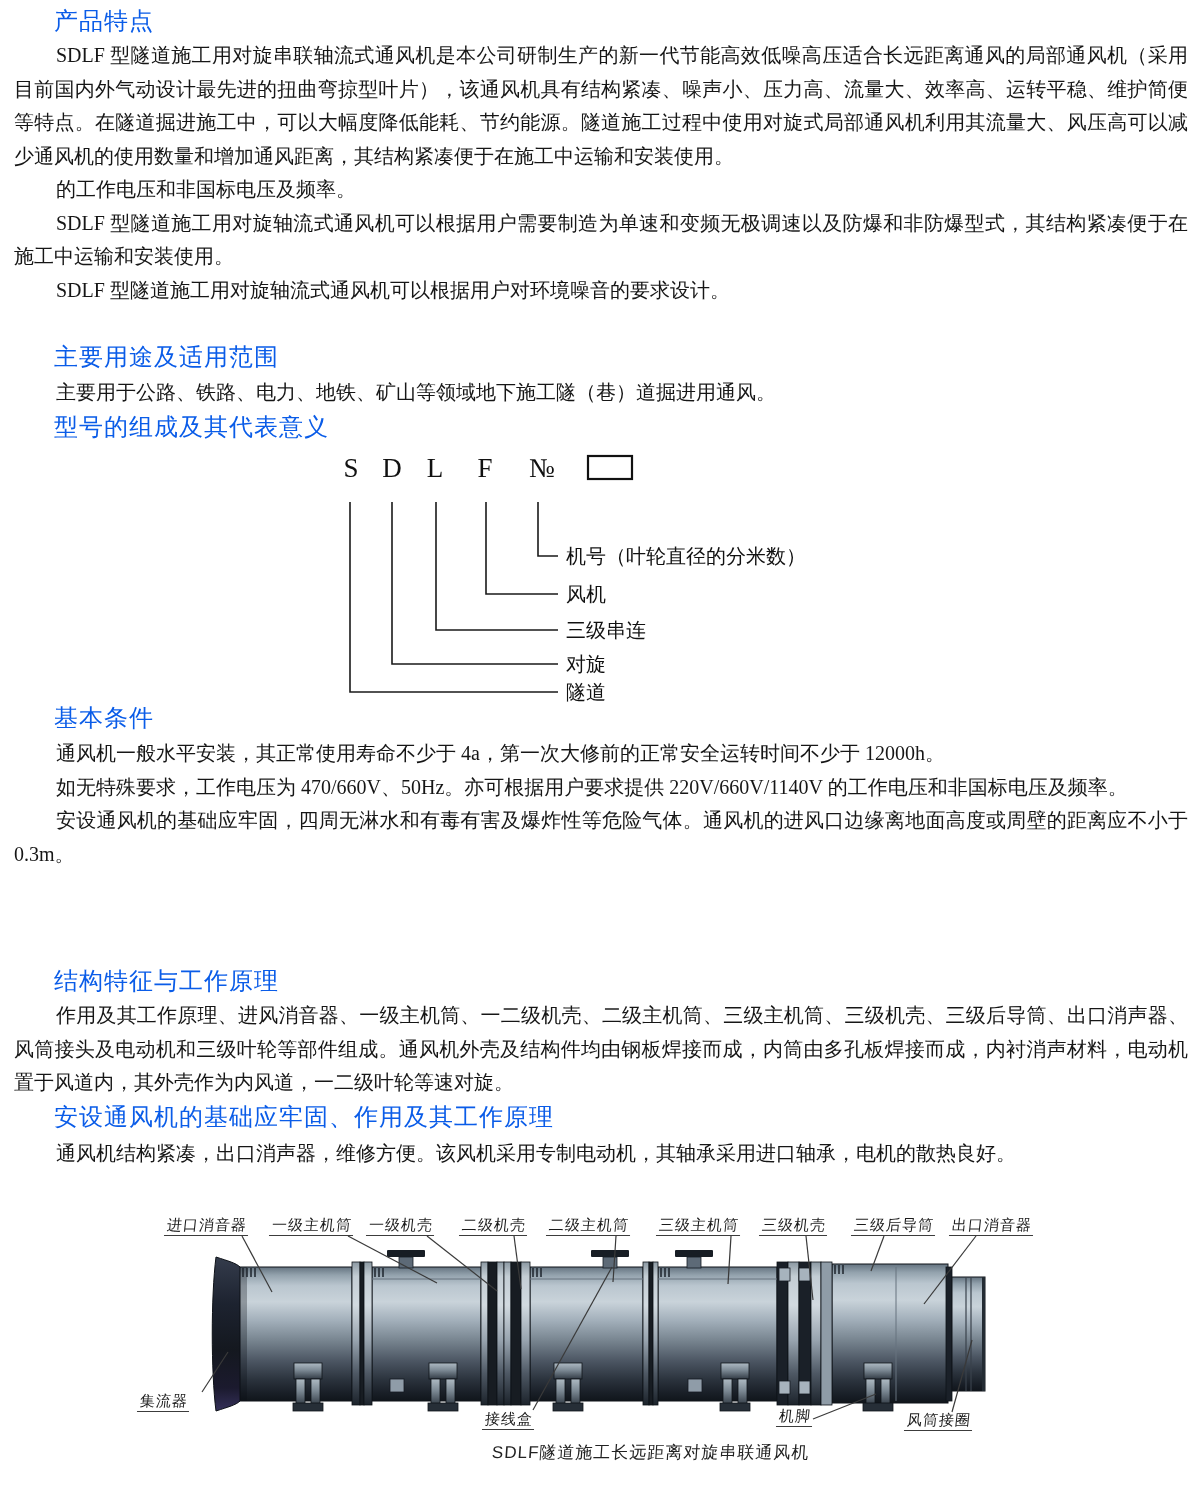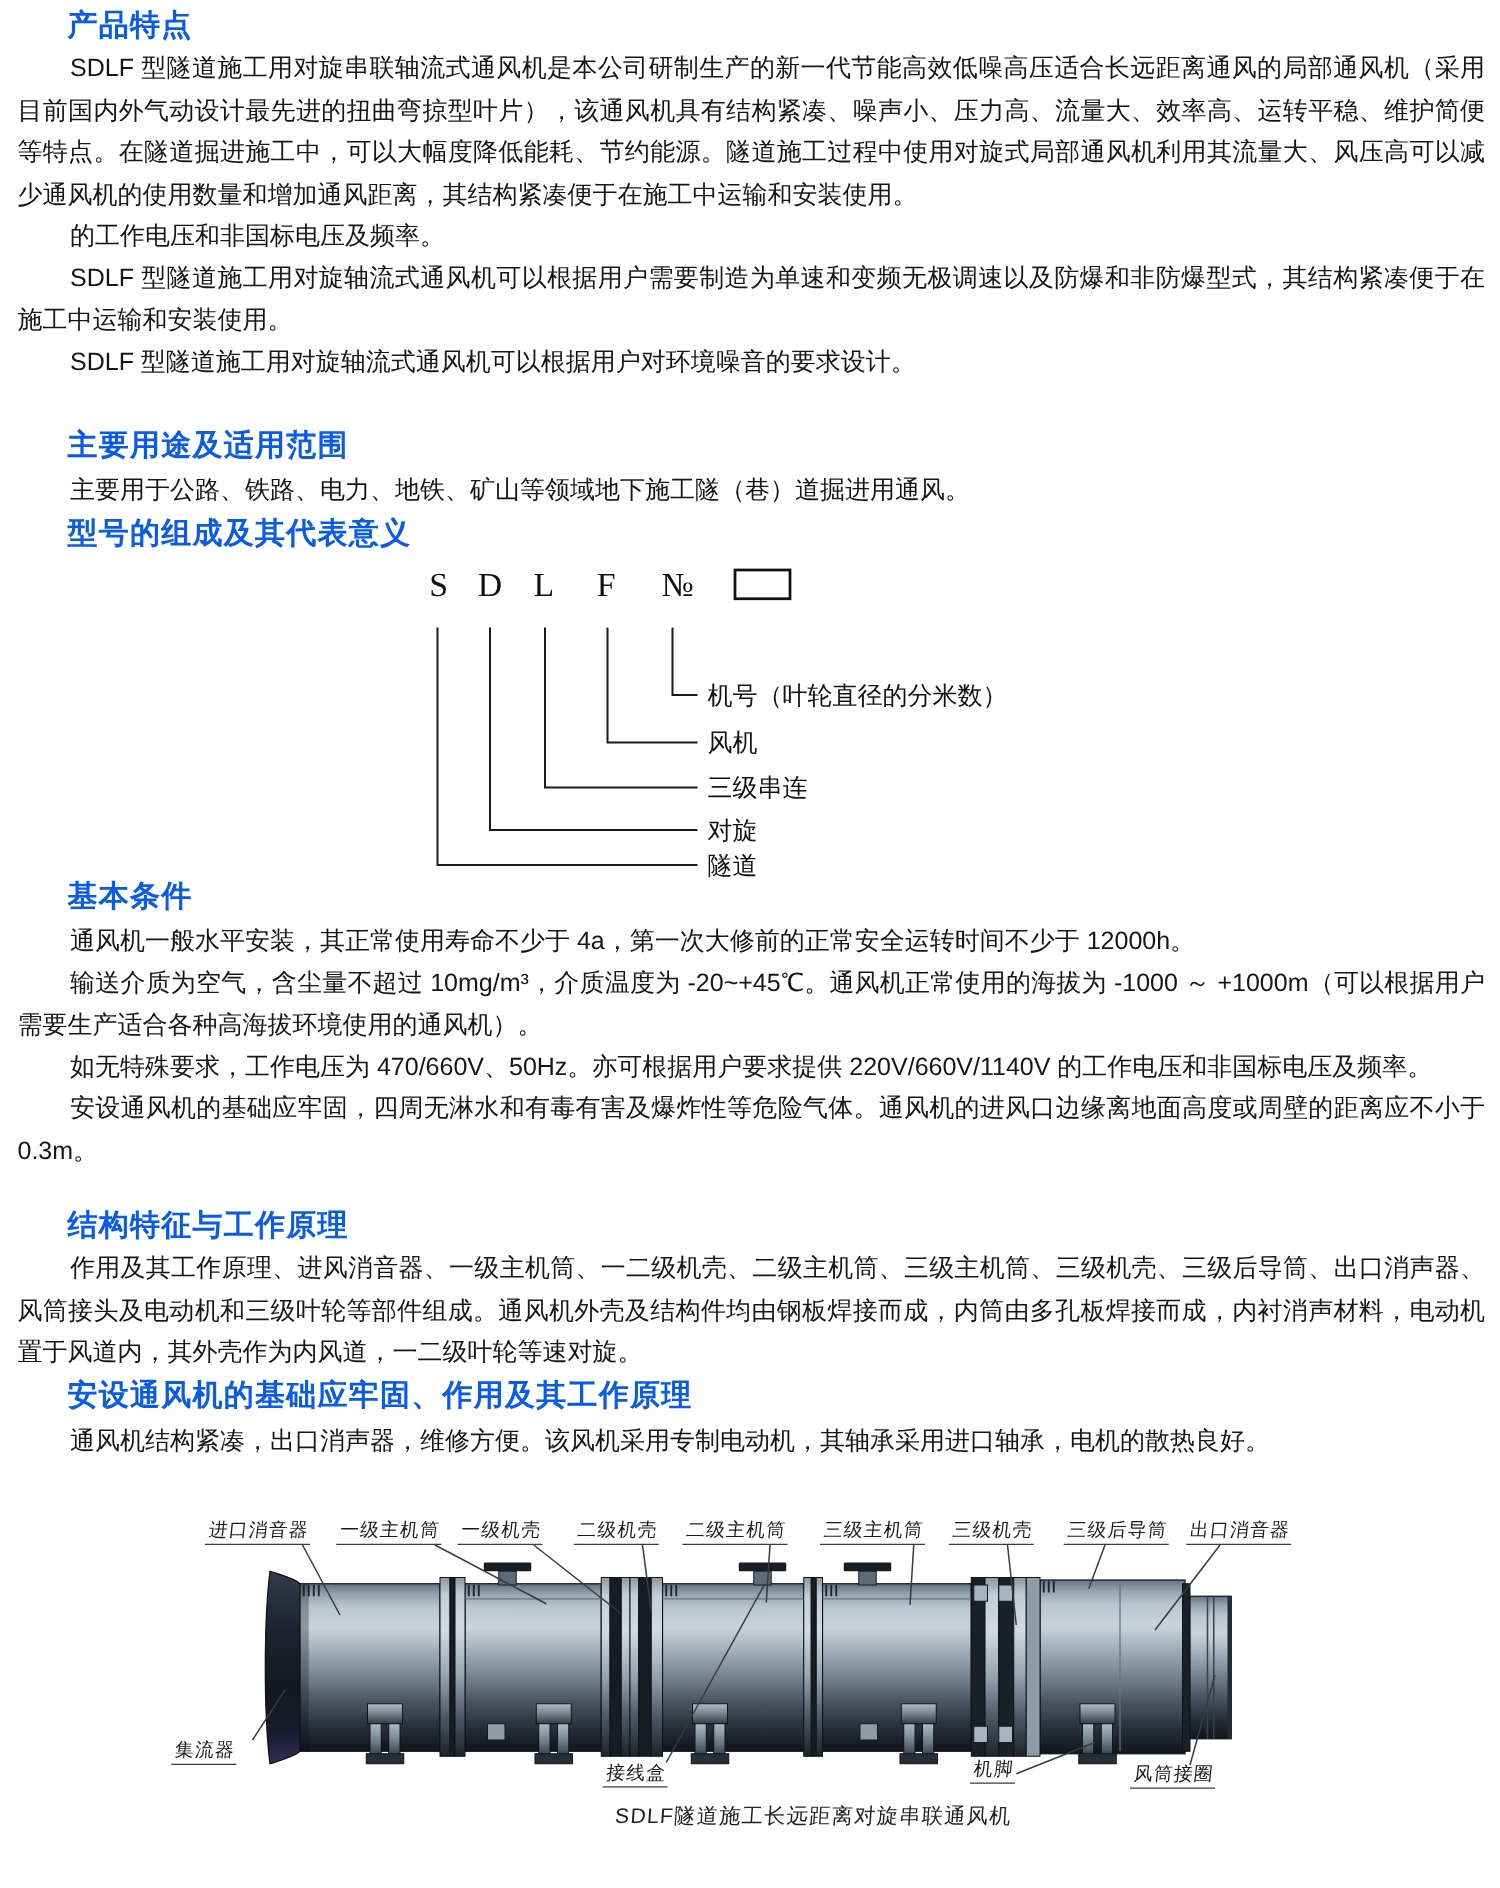--- a/index.html
+++ b/index.html
@@ -2,26 +2,26 @@
 <html><head>
 <meta charset="utf-8">
 <style>
   html,body{margin:0;padding:0;}
   body{
     width:1200px;height:1510px;position:relative;background:#ffffff;
     font-family:"Liberation Sans",sans-serif;overflow:hidden;
   }
   .sec-heading{
     position:absolute;left:14px;margin:0;text-indent:40px;
-    font-size:24px;font-weight:bold;color:#0a5ce8;letter-spacing:1px;
+    font-size:24px;font-weight:normal;color:#0a5ce8;letter-spacing:1px;
     white-space:nowrap;line-height:30px;
   }
   .paras{
     position:absolute;left:14px;width:1174px;
-    font-size:20px;line-height:33.5px;color:#161616;text-align:justify;
+    font-size:20px;line-height:33.5px;color:#161616;text-align:justify;font-family:Liberation Serif, serif;
   }
   .paras p{margin:0;text-indent:2.1em;}
   .diagram-svg{position:absolute;left:0;}
   .model-letter{font-family:"Liberation Serif",serif;font-size:27px;fill:#111;}
   .model-label{font-size:20px;fill:#111;font-family:"Liberation Sans",sans-serif;}
   .flabel{
     position:absolute;font-size:15px;color:#1b1b1b;letter-spacing:1px;
     border-bottom:1.4px solid #3c3c3c;padding:0 2px 2px 2px;
     transform:skewX(-6deg);white-space:nowrap;line-height:17px;
   }
@@ -67,21 +67,20 @@
   <text class="model-label" x="566" y="563">机号（叶轮直径的分米数）</text>
   <text class="model-label" x="566" y="601">风机</text>
   <text class="model-label" x="566" y="637">三级串连</text>
   <text class="model-label" x="566" y="671">对旋</text>
   <text class="model-label" x="566" y="699">隧道</text>
 </svg>
 
 <h2 class="sec-heading" style="top:703px">基本条件</h2>
 <div class="paras" style="top:737px">
   <p>通风机一般水平安装，其正常使用寿命不少于 4a，第一次大修前的正常安全运转时间不少于 12000h。</p>
-  <p>输送介质为空气，含尘量不超过 10mg/m³，介质温度为 -20~+45℃。通风机正常使用的海拔为 -1000 ～ +1000m（可以根据用户需要生产适合各种高海拔环境使用的通风机）。</p>
   <p>如无特殊要求，工作电压为 470/660V、50Hz。亦可根据用户要求提供 220V/660V/1140V 的工作电压和非国标电压及频率。</p>
   <p>安设通风机的基础应牢固，四周无淋水和有毒有害及爆炸性等危险气体。通风机的进风口边缘离地面高度或周壁的距离应不小于 0.3m。</p>
 </div>
 
 <h2 class="sec-heading" style="top:966px">结构特征与工作原理</h2>
 <div class="paras" style="top:999px">
   <p>作用及其工作原理、进风消音器、一级主机筒、一二级机壳、二级主机筒、三级主机筒、三级机壳、三级后导筒、出口消声器、风筒接头及电动机和三级叶轮等部件组成。通风机外壳及结构件均由钢板焊接而成，内筒由多孔板焊接而成，内衬消声材料，电动机置于风道内，其外壳作为内风道，一二级叶轮等速对旋。</p>
 </div>
 
 <h2 class="sec-heading" style="top:1102px">安设通风机的基础应牢固、作用及其工作原理</h2>

